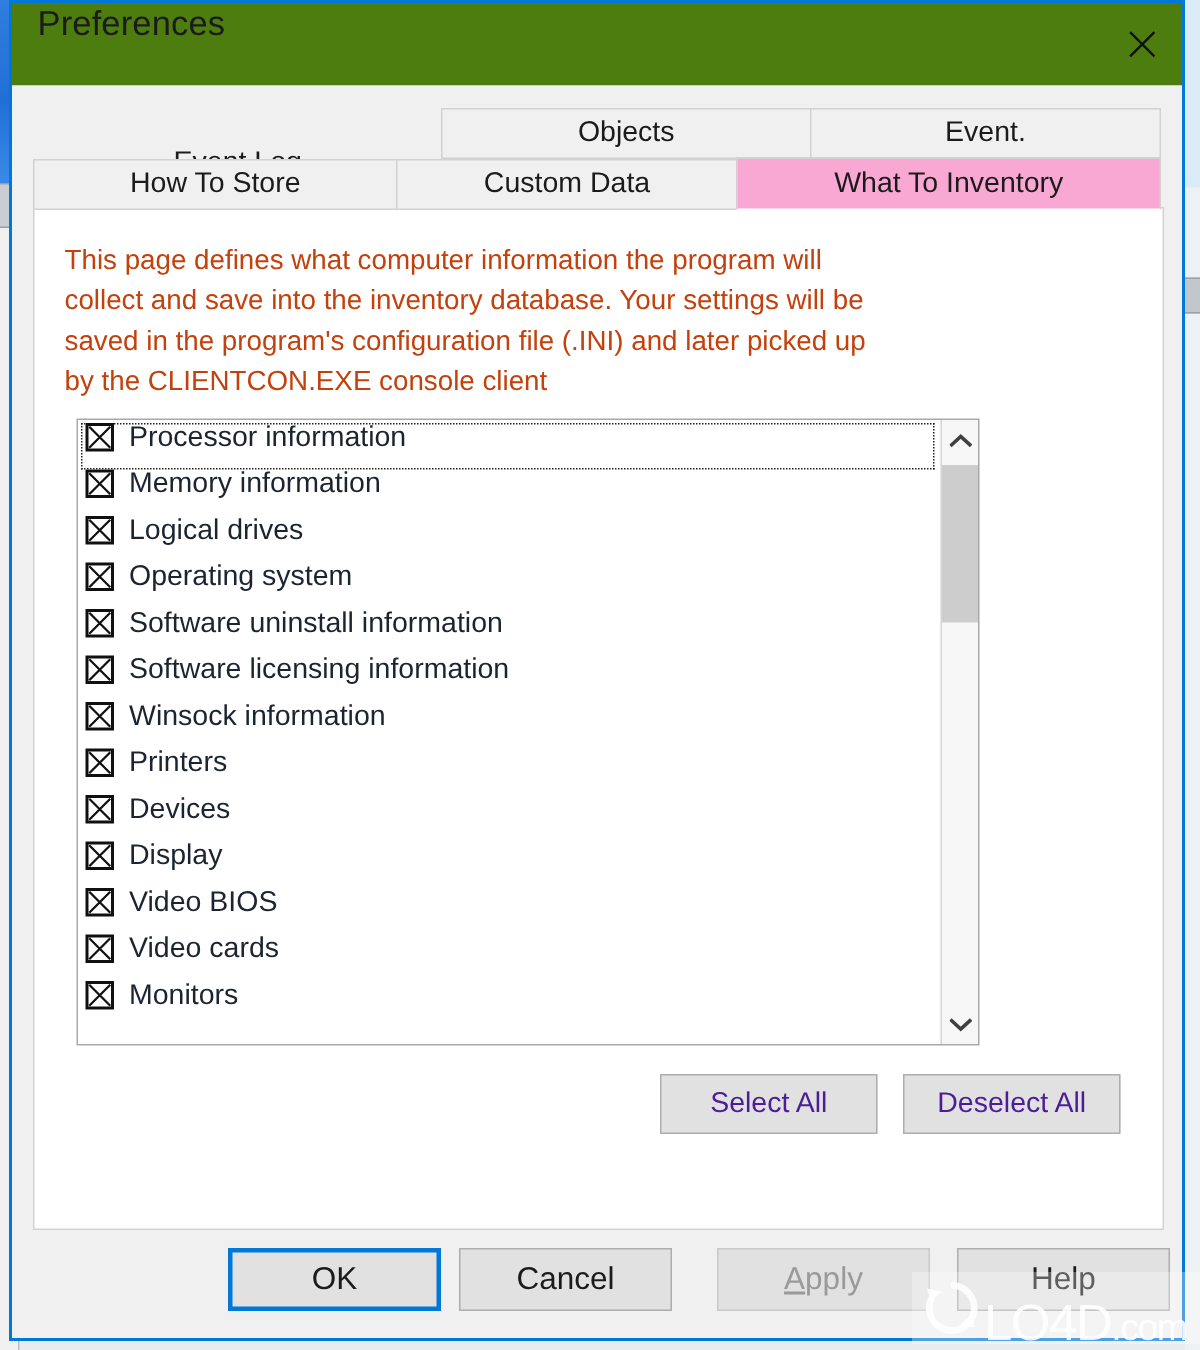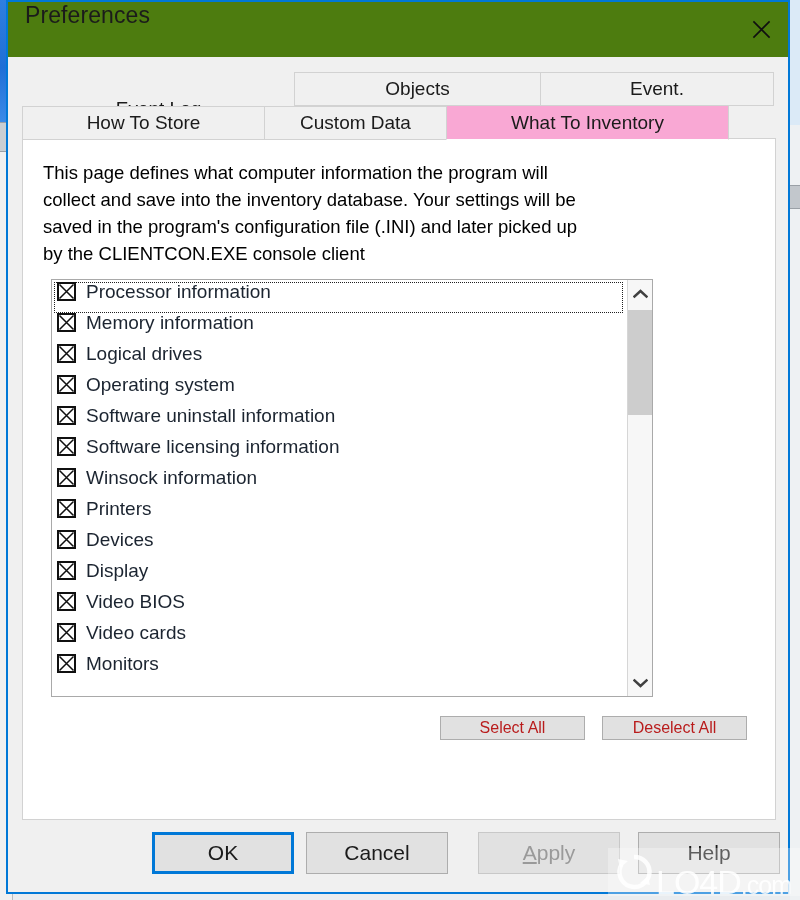--- a/index.html
+++ b/index.html
@@ -148,21 +148,21 @@
     font-size: 19px;
     color: #1b1b1b;
     box-sizing: border-box;
     cursor: default;
     position: relative;
   }
   .tab.t-eventlog   { width: 273px; margin-top: 36px; }
   .tab.t-objects    { width: 247px; }
   .tab.t-misc       { width: 234px; }
   .tab.t-howtostore { width: 243px; }
-  .tab.t-customdata { width: 183px; }
+  .tab.t-customdata { width: 228px; }
   .tab.t-selected {
     background: #f9a8d4;
     border-color: #d2d2d2;
     border-bottom: 1px solid #ffffff;
     z-index: 6;
     width: 283px;
     height: 35px;
     margin-top: -1px;
     align-items: center;
   }
@@ -179,21 +179,21 @@
   }
 
   
   #description {
     position: absolute;
     left: 20px;
     top: 20px;
     right: 20px;
     font-size: 18.5px;
     line-height: 27px;
-    color: #000000;
+    color: #c2410c;
     white-space: pre-line;
   }
 
   
   #listbox {
     position: absolute;
     left: 28px;
     top: 140px;
     width: 602px;
     height: 418px;
@@ -273,25 +273,25 @@
   
   #select-row {
     position: absolute;
     right: 28px;
     top: 577px;
     display: flex;
     gap: 17px;
   }
   .sbtn {
     width: 145px;
-    height: 24px;
+    height: 40px;
     background: #e1e1e1;
     border: 1px solid #adadad;
-    font-size: 16px;
-    color: #b91c1c;
+    font-size: 19px;
+    color: #4c1d95;
     font-family: "Liberation Sans", sans-serif;
     cursor: pointer;
     box-sizing: border-box;
   }
 
   
   #footer {
     position: absolute;
     left: 0;
     right: 0;

